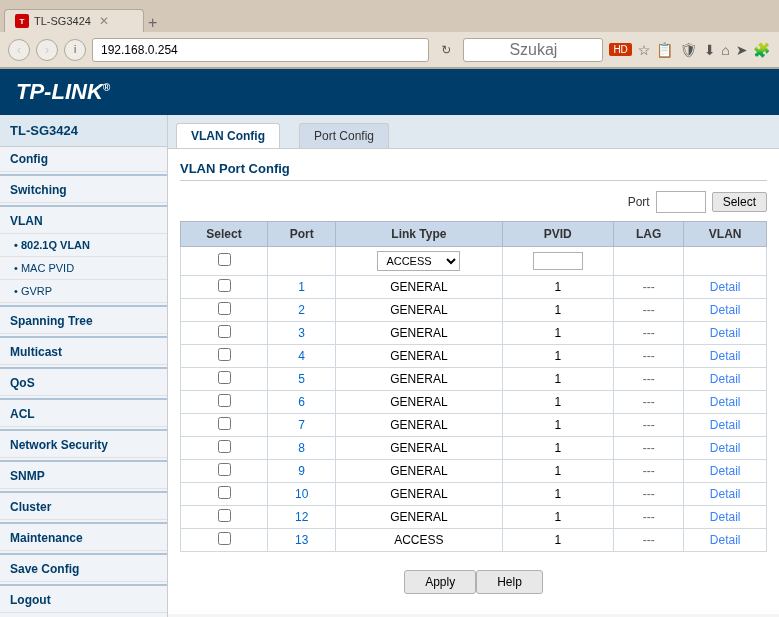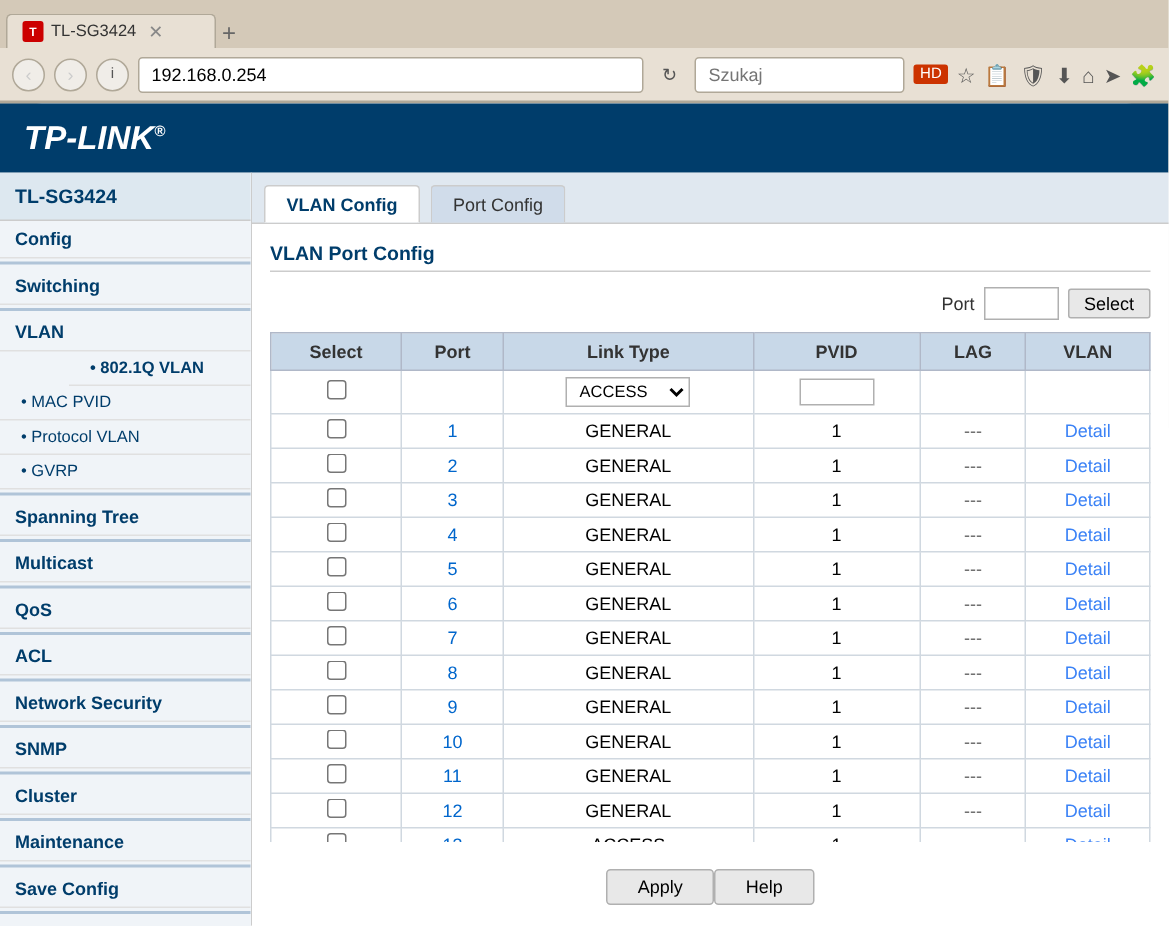--- a/index.html
+++ b/index.html
@@ -12,21 +12,21 @@
     .tab.active { background: #e8e0d4; }
     .tab-favicon { width: 14px; height: 14px; background: #cc0000; border-radius: 2px; margin-right: 5px; display: flex; align-items: center; justify-content: center; color: white; font-size: 8px; font-weight: bold; }
     .tab-close { margin-left: 8px; color: #888; cursor: pointer; font-size: 12px; }
     .tab-new { margin-left: 4px; font-size: 16px; color: #666; cursor: pointer; }
 
     .address-bar { display: flex; align-items: center; padding: 4px 8px; gap: 6px; background: #e8e0d4; border-bottom: 1px solid #b0a898; height: 36px; }
     .nav-btn { width: 22px; height: 22px; border-radius: 50%; border: 1px solid #b0a898; background: #f0ede8; display: flex; align-items: center; justify-content: center; cursor: pointer; font-size: 12px; color: #555; }
     .nav-btn.disabled { color: #ccc; }
     .url-bar { flex: 1; height: 24px; border: 1px solid #b0a898; border-radius: 3px; padding: 0 8px; background: white; font-size: 12px; }
     .refresh-btn { width: 22px; height: 22px; display: flex; align-items: center; justify-content: center; cursor: pointer; color: #555; }
-    .search-bar { width: 140px; height: 24px; border: 1px solid #b0a898; border-radius: 3px; padding: 0 8px; background: white; font-size: 12px; color: #aaa; }
+    .search-bar { width: 140px; height: 24px; border: 1px solid #b0a898; border-radius: 3px; padding: 0 20px; background: white; font-size: 16px; color: #aaa; text-align: center; }
     .toolbar-icons { display: flex; gap: 6px; align-items: center; }
     .toolbar-icon { color: #555; font-size: 14px; cursor: pointer; }
 
     
     .app { background: white; height: calc(617px - 68px); display: flex; flex-direction: column; border-radius: 28px; }
 
     
     .header { background: #003d6b; padding: 10px 16px; display: flex; align-items: center; }
     .logo { color: white; font-size: 22px; font-weight: bold; font-style: italic; }
     .logo sup { font-size: 10px; }
@@ -41,21 +41,21 @@
     .sidebar-item.section { color: #003d6b; font-weight: bold; }
     .sidebar-item.sub { padding-left: 14px; color: #003d6b; font-size: 11px; }
     .sidebar-item.sub.active { color: #003d6b; font-weight: bold; }
     .sidebar-divider { border-bottom: 2px solid #b0c4d8; margin: 2px 0; }
 
     
     .main { flex: 1; background: #f5f5f5; overflow: auto; }
 
     
     .tab-nav { display: flex; background: #e0e8f0; padding: 8px 8px 0; border-bottom: 1px solid #ccc; }
-    .nav-tab { padding: 5px 14px; border: 1px solid #ccc; border-bottom: none; border-radius: 3px 3px 0 0; cursor: pointer; font-size: 12px; background: #d0dcea; color: #333; margin-right: 7px; }
+    .nav-tab { padding: 5px 14px; border: 1px solid #ccc; border-bottom: none; border-radius: 3px 3px 0 0; cursor: pointer; font-size: 12px; background: #d0dcea; color: #333; margin-right: 19px; }
     .nav-tab.active { background: white; color: #003d6b; font-weight: bold; }
 
     
     .panel { padding: 12px; background: white; margin: 0; }
     .panel-title { font-size: 13px; font-weight: bold; color: #003d6b; margin-bottom: 10px; padding-bottom: 4px; border-bottom: 1px solid #ccc; }
 
     
     .port-select-row { display: flex; align-items: center; justify-content: flex-end; margin-bottom: 8px; gap: 6px; }
     .port-label { font-size: 12px; color: #333; }
     .port-input { width: 50px; height: 22px; border: 1px solid #b0b0b0; padding: 0 4px; font-size: 12px; }
@@ -127,23 +127,22 @@
 
   <div class="content">
 
     <div class="sidebar">
       <div class="sidebar-device">TL-SG3424</div>
       <div class="sidebar-item section">Config</div>
       <div class="sidebar-divider"></div>
       <div class="sidebar-item section">Switching</div>
       <div class="sidebar-divider"></div>
       <div class="sidebar-item section">VLAN</div>
-      <div class="sidebar-item sub active" style="font-weight:bold;margin-left:46px;">• 802.1Q VLAN</div>
+      <div class="sidebar-item sub active" style="font-weight:bold;">• 802.1Q VLAN</div>
       <div class="sidebar-item sub">• MAC PVID</div>
-      <div class="sidebar-item sub">• Protocol VLAN</div>
       <div class="sidebar-item sub">• GVRP</div>
       <div class="sidebar-divider"></div>
       <div class="sidebar-item section">Spanning Tree</div>
       <div class="sidebar-divider"></div>
       <div class="sidebar-item section">Multicast</div>
       <div class="sidebar-divider"></div>
       <div class="sidebar-item section">QoS</div>
       <div class="sidebar-divider"></div>
       <div class="sidebar-item section">ACL</div>
       <div class="sidebar-divider"></div>
@@ -303,30 +302,20 @@
       <td class="port-num">10</td>
       <td>GENERAL</td>
       <td>1</td>
       <td class="lag-cell">---</td>
       <td class="detail-link">Detail</td>
     </tr>
                 <tr>
       <td class="checkbox-cell">
         <input type="checkbox" style="">
       </td>
-      <td class="port-num">11</td>
-      <td>GENERAL</td>
-      <td>1</td>
-      <td class="lag-cell">---</td>
-      <td class="detail-link">Detail</td>
-    </tr>
-                <tr>
-      <td class="checkbox-cell">
-        <input type="checkbox" style="">
-      </td>
       <td class="port-num">12</td>
       <td>GENERAL</td>
       <td>1</td>
       <td class="lag-cell">---</td>
       <td class="detail-link">Detail</td>
     </tr>
                 <tr>
       <td class="checkbox-cell">
         <input type="checkbox" style="">
       </td>

